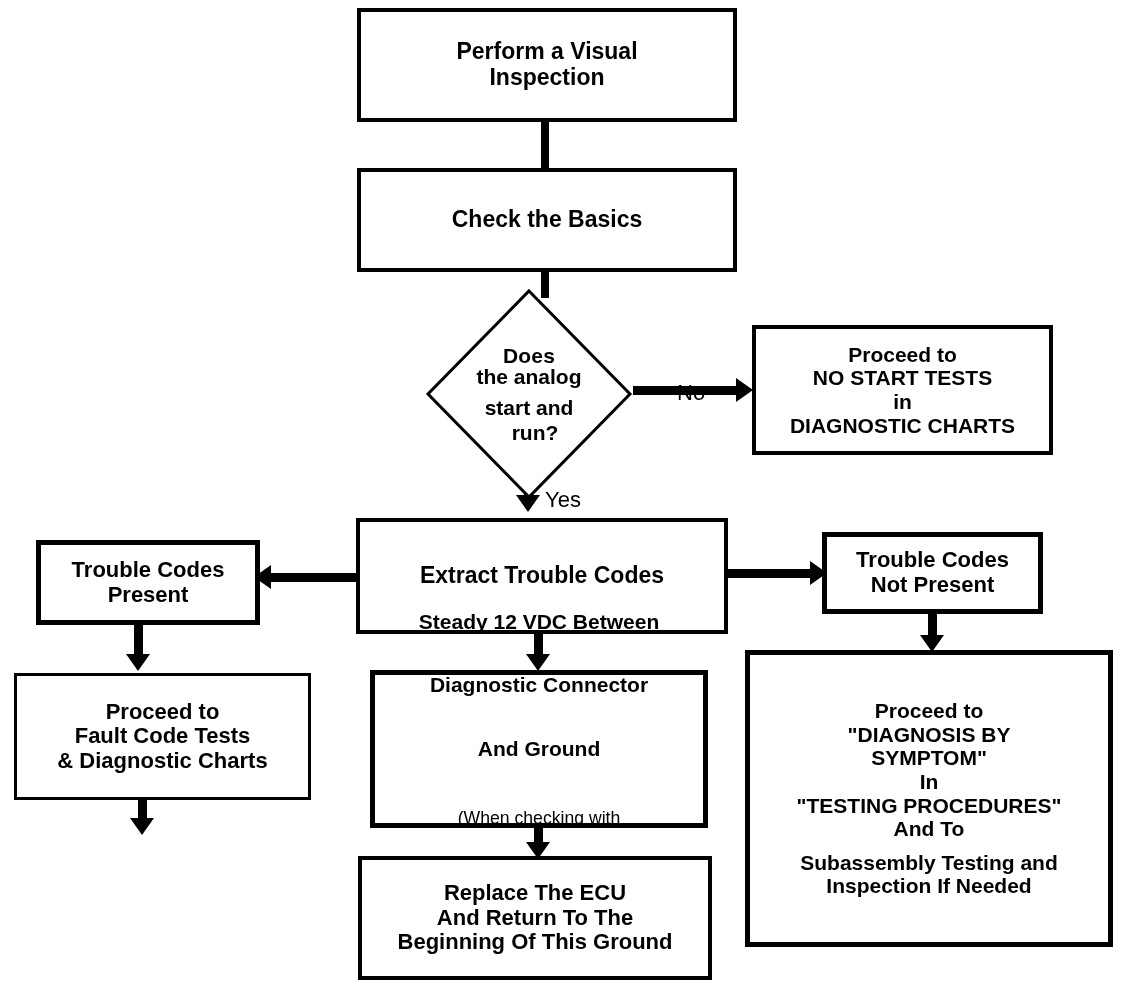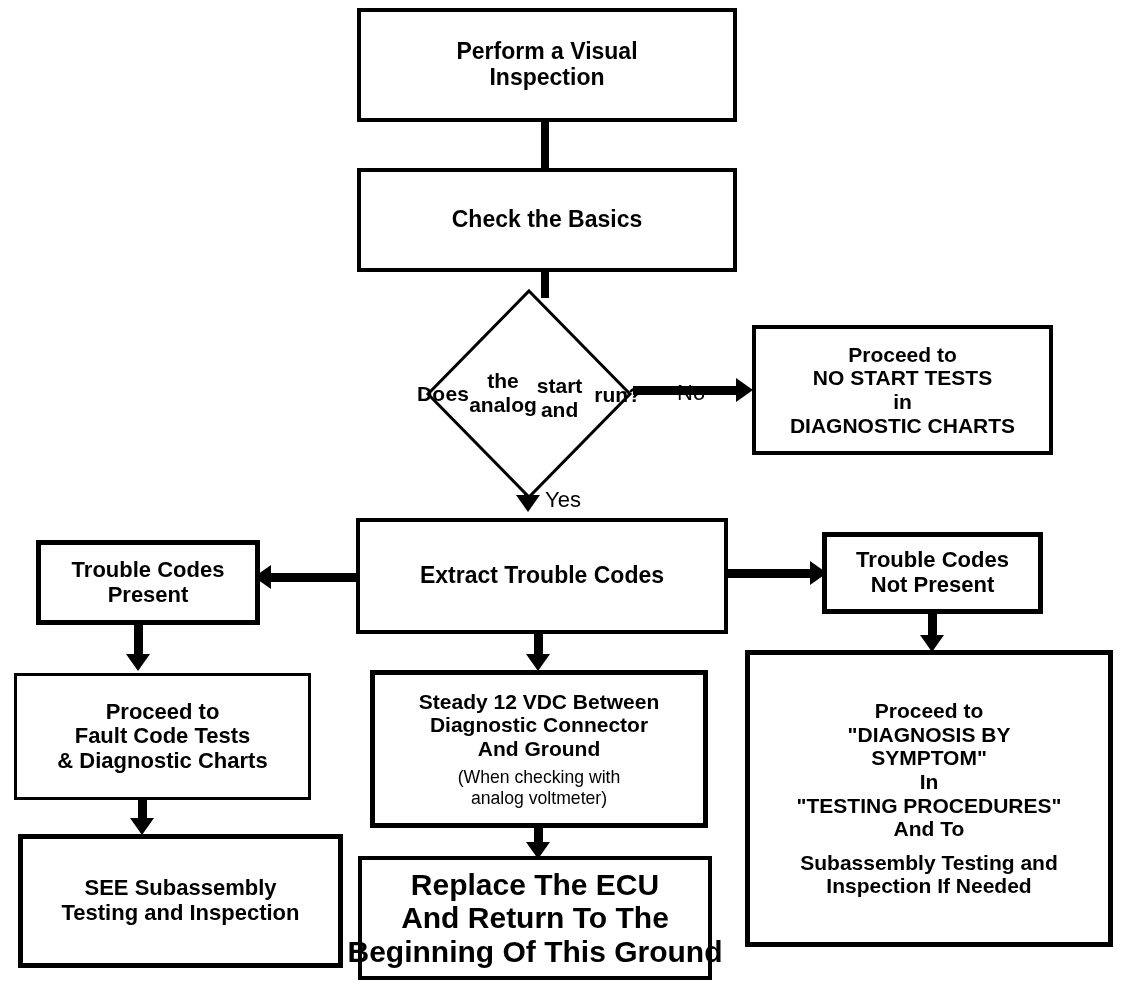--- a/index.html
+++ b/index.html
@@ -41,20 +41,21 @@
   .diamond-wrap {
     position: absolute;
     z-index: 3;
   }
   .diamond-wrap svg { display: block; }
   .diamond-text {
     position: absolute;
     left: 0; top: 0;
     width: 100%; height: 100%;
     display: flex;
+    flex-direction: column;
     align-items: center;
     justify-content: center;
     font-weight: bold;
     text-align: center;
     color: #000;
     pointer-events: none;
   }
   .diamond-text .d1 { font-size: 21px; letter-spacing: .2px; }
   .diamond-text .d2 { font-size: 21px; margin-top: -3px; }
   .diamond-text .d3 { font-size: 21px; margin-top: 7px; }
@@ -175,43 +176,39 @@
     <span class="ln">Trouble Codes</span>
     <span class="ln">Not Present</span>
   </div>
 
   <div class="node" style="left:14px; top:673px; width:297px; height:127px; font-size:22px; border-width:3px;">
     <span class="ln">Proceed to</span>
     <span class="ln">Fault Code Tests</span>
     <span class="ln">&amp; Diagnostic Charts</span>
   </div>
 
-  <div class="node" style="left:370px; top:670px; width:338px; height:158px; font-size:21px; border-width:5px;">
+  <div class="node" style="left:370px; top:670px; width:338px; height:158px; font-size:21px; border-width:5px;gap:40px;">
     <span class="ln">Steady 12 VDC Between</span>
     <span class="ln">Diagnostic Connector</span>
     <span class="ln">And Ground</span>
     <span class="ln sub" style="margin-top:7px;">(When checking with</span>
     <span class="ln sub">analog voltmeter)</span>
   </div>
 
   <div class="node" style="left:745px; top:650px; width:368px; height:297px; font-size:21px; border-width:5px;">
     <span class="ln">Proceed  to</span>
     <span class="ln">"DIAGNOSIS BY</span>
     <span class="ln">SYMPTOM"</span>
     <span class="ln">In</span>
     <span class="ln">"TESTING PROCEDURES"</span>
     <span class="ln">And   To</span>
     <span class="ln" style="margin-top:10px;">Subassembly Testing and</span>
     <span class="ln">Inspection If Needed</span>
   </div>
 
-  <div class="node" style="left:18px; top:834px; width:325px; height:134px; font-size:22px; border-width:5px;">
-    <span class="ln">SEE Subassembly</span>
-    <span class="ln">Testing and Inspection</span>
-  </div>
-
-  <div class="node" style="left:358px; top:856px; width:354px; height:124px; font-size:30px; border-width:4px;">
+
+  <div class="node" style="left:358px; top:856px; width:354px; height:124px; font-size:22px; border-width:4px;">
     <span class="ln">Replace The ECU</span>
     <span class="ln">And Return To The</span>
     <span class="ln">Beginning Of This Ground</span>
   </div>
 
 </div>
 
 </body></html>

